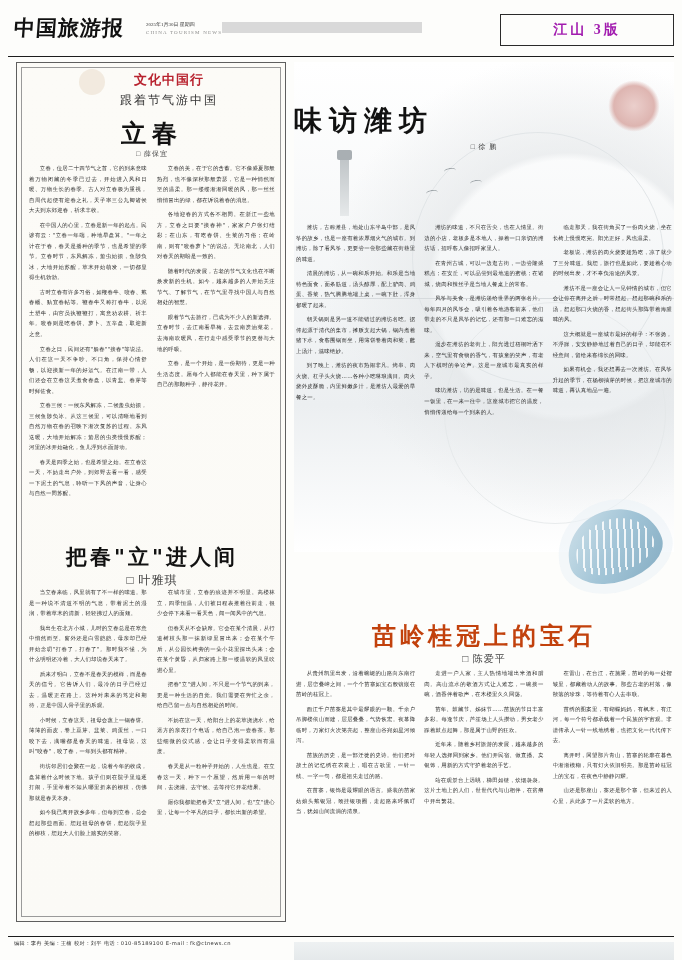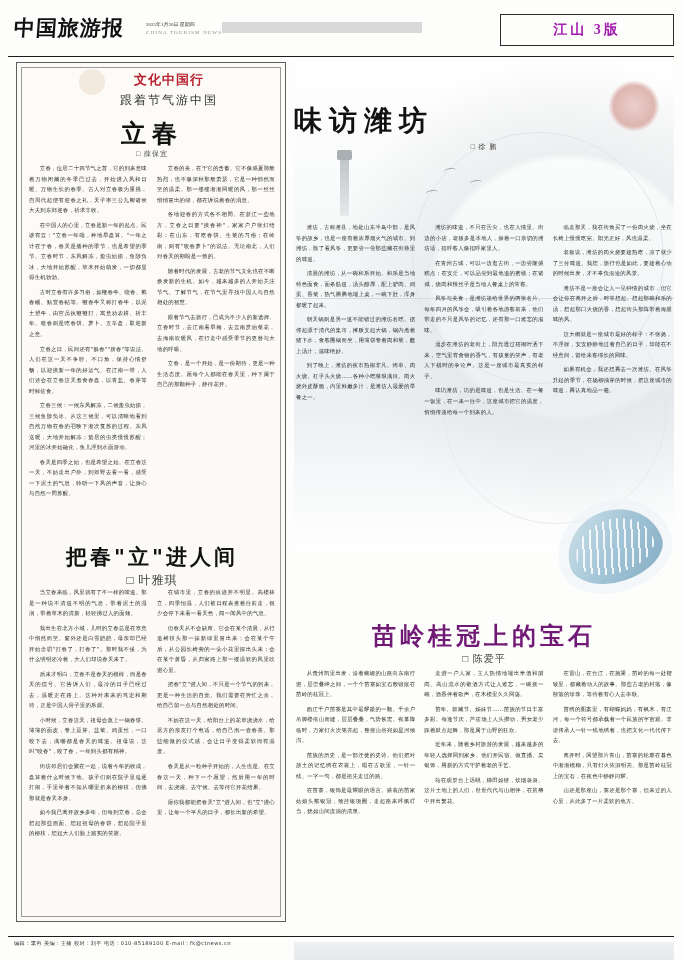--- a/index.html
+++ b/index.html
@@ -156,21 +156,21 @@
     box-shadow:0 0 0 10px rgba(235,242,246,.6);
   }
   .shell-art:after{
     content:"";position:absolute;left:8%;top:12%;width:84%;height:76%;
     border-radius:inherit;
     background:repeating-linear-gradient(105deg, rgba(255,255,255,.85) 0 2px, rgba(255,255,255,0) 2px 7px);
   }
 
   .title-3{
     position:absolute;left:0;top:558px;width:380px;text-align:center;
-    font-size:24px;font-weight:bold;letter-spacing:4px;color:#701a75;
+    font-size:24px;font-weight:bold;letter-spacing:4px;color:#c2410c;
     font-family:"DejaVu Serif", serif;
   }
   .byline-3{
     position:absolute;left:0;top:590px;width:380px;text-align:center;
     font-size:10px;color:#444;letter-spacing:1px;
   }
 
   .cols-d{
     position:absolute;left:2px;top:606px;width:376px;height:274px;
     display:flex;gap:9px;

